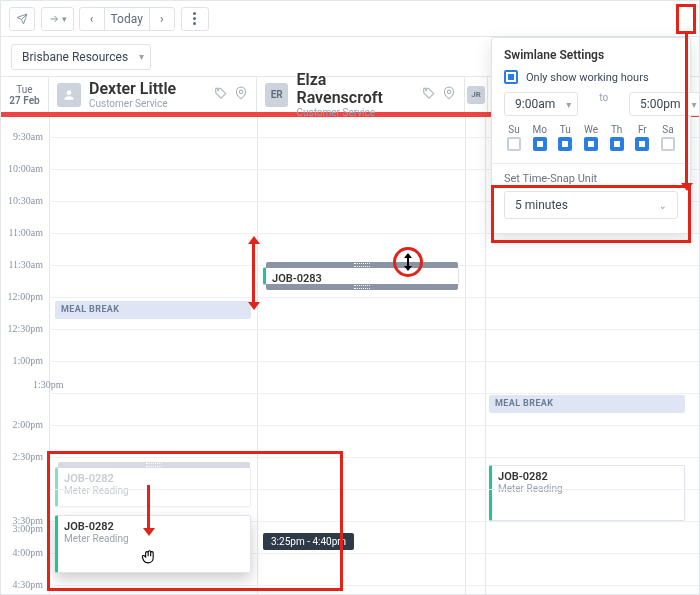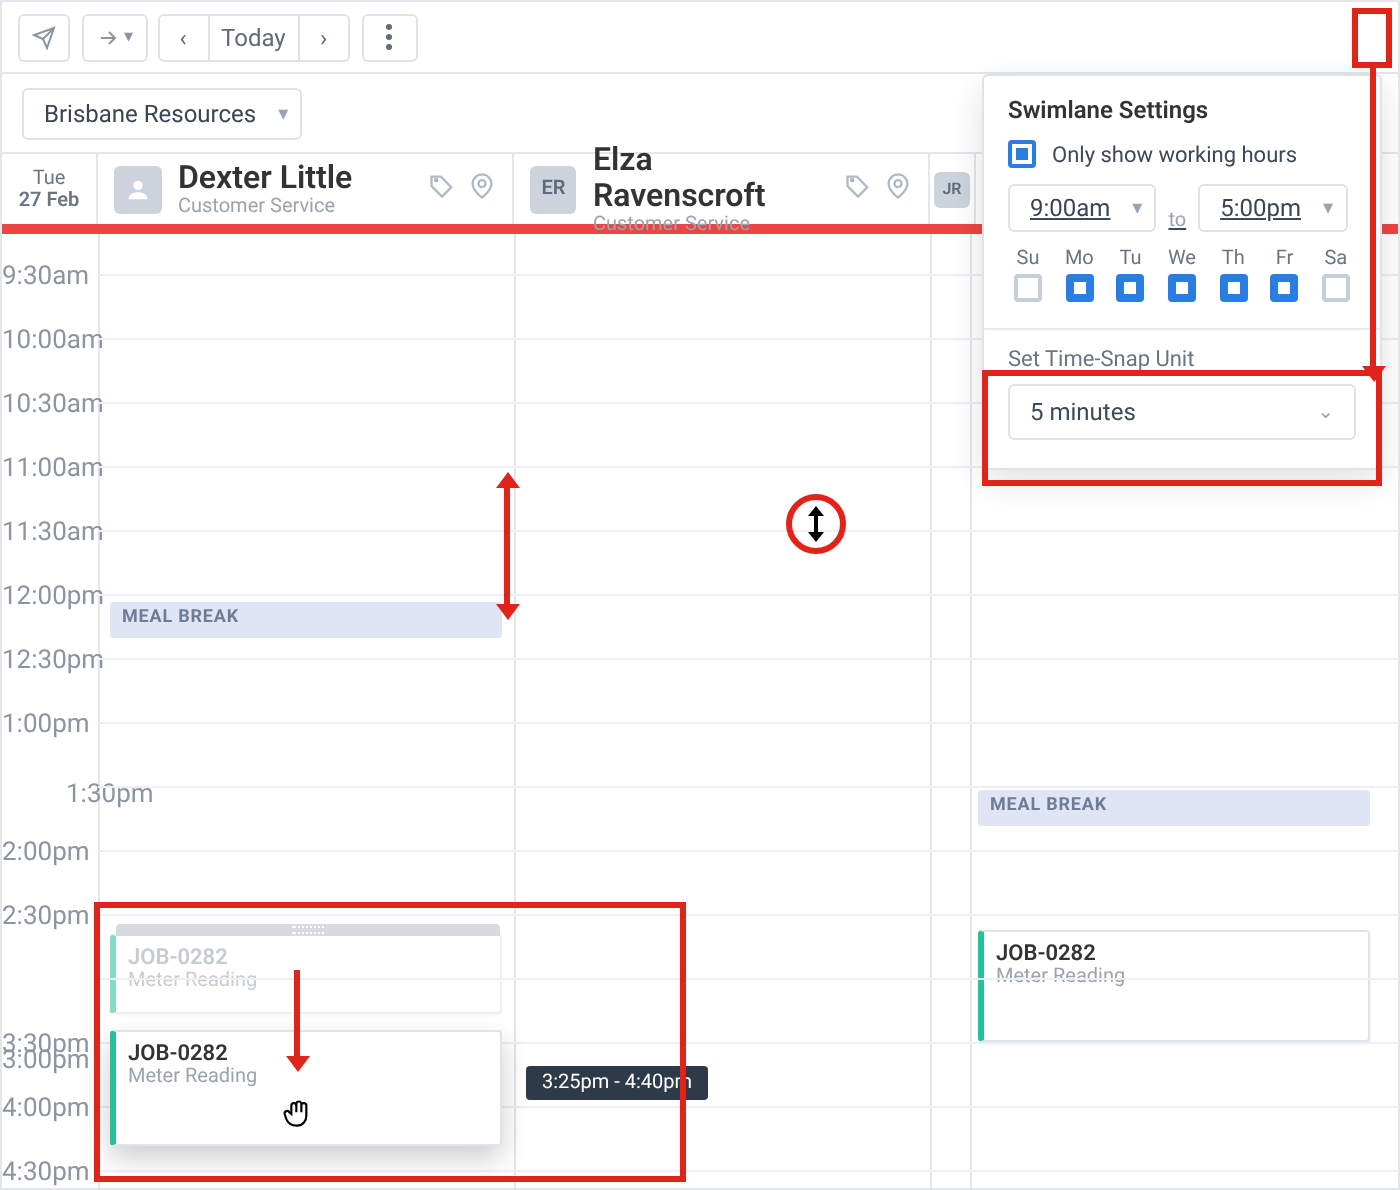--- a/index.html
+++ b/index.html
@@ -131,24 +131,26 @@
   
   .grid {
     position: relative;
     height: 478px;
     overflow: hidden;
   }
   .time-label {
     position: absolute;
     left: 0;
     width: 48px;
-    font-size: 13px;
+    font-size: 10px;
     color: #8a94a2;
+    text-align: right;
     padding-right: 6px;
     transform: translateY(-6px);
+    font-family: Liberation Serif, serif;
   }
   .grid-line {
     position: absolute;
     left: 48px; right: 0;
     border-top: 1px solid #eceff3;
   }
   .col-line {
     position: absolute;
     top: 0; bottom: 0;
     border-left: 1px solid #e3e6ea;
@@ -252,21 +254,21 @@
   }
   .chk {
     width: 14px; height: 14px;
     border: 2px solid #2a7de1;
     border-radius: 2px;
     display:inline-flex;align-items:center;justify-content:center;
     flex-shrink:0;
   }
   .chk.filled { background:#2a7de1; }
   .chk.empty { border-color:#c7cfdb;}
-  .panel .timegroup { display:flex;align-items:flex-end;gap:6px;text-decoration:underline; }
+  .panel .timegroup { display:flex;align-items:flex-start;gap:21px; }
   .panel .timegroup .to {font-size:10px;color:#98a3b3;}
   .days { display:flex; gap:5px; justify-content:space-between; margin:6px 0 10px; }
   .days .d { width:20px; text-align:center; font-size:10px; color:#6a7482;}
   .days .d .chk { margin:2px auto 0;}
   .panel .sep { border-top:1px solid #e7ebf0; margin:6px -12px 8px; }
   .panel .section-label { font-size:11px; color:#6a7482; margin-bottom:6px;}
   .panel .snap {
     border:1px solid #dfe3e8; border-radius:3px; height:28px;
     display:flex;align-items:center;justify-content:space-between;
     padding:0 10px;font-size:12px;color:#3d4858;cursor:pointer;
@@ -387,20 +389,25 @@
 
   <div class="col-line" style="left:48px;"></div>
   <div class="col-line" style="left:256px;"></div>
   <div class="col-line" style="left:464px;"></div>
   <div class="col-line" style="left:484px;"></div>
 
   <div class="block" style="left:54px;width:196px;top:184px;height:18px;">
     <span>MEAL BREAK</span>
   </div>
 
+  <div class="event" style="left:262px;width:196px;top:150px;height:18px;z-index:4;">
+    <div class="handle-bar top"></div>
+    <div class="ev-title">JOB-0283</div>
+    <div class="handle-bar bot"></div>
+  </div>
 
   <div class="event ghost" style="left:54px;width:196px;top:350px;height:40px;">
     <div class="handle-bar top" style="background:#b7beca;"></div>
     <div class="ev-title" style="color:#9aa3b0">JOB-0282</div>
     <div class="ev-sub">Meter Reading</div>
   </div>
   <div class="event drag" style="left:54px;width:196px;top:398px;height:58px;">
     <div class="ev-title">JOB-0282</div>
     <div class="ev-sub">Meter Reading</div>
   </div>
@@ -441,21 +448,21 @@
     <div class="time-label" style="top: 116px;">11:00am</div>
     <div class="grid-line" style="top: 116px;"></div>
     <div class="time-label" style="top: 148px;">11:30am</div>
     <div class="grid-line" style="top: 148px;"></div>
     <div class="time-label" style="top: 180px;">12:00pm</div>
     <div class="grid-line" style="top: 180px;"></div>
     <div class="time-label" style="top: 212px;">12:30pm</div>
     <div class="grid-line" style="top: 212px;"></div>
     <div class="time-label" style="top: 244px;">1:00pm</div>
     <div class="grid-line" style="top: 244px;"></div>
-    <div class="time-label" style="top: 279px; padding-left: 32px;">1:30pm</div>
+    <div class="time-label" style="top: 268px; padding-left: 32px;">1:30pm</div>
     <div class="grid-line" style="top: 276px;"></div>
     <div class="time-label" style="top: 308px;">2:00pm</div>
     <div class="grid-line" style="top: 308px;"></div>
     <div class="time-label" style="top: 340px;">2:30pm</div>
     <div class="grid-line" style="top: 340px;"></div>
     <div class="time-label" style="top: 372px; margin-top: 40px;">3:00pm</div>
     <div class="grid-line" style="top: 372px;"></div>
     <div class="time-label" style="top: 404px;">3:30pm</div>
     <div class="grid-line" style="top: 404px;"></div>
     <div class="time-label" style="top: 436px;">4:00pm</div>

